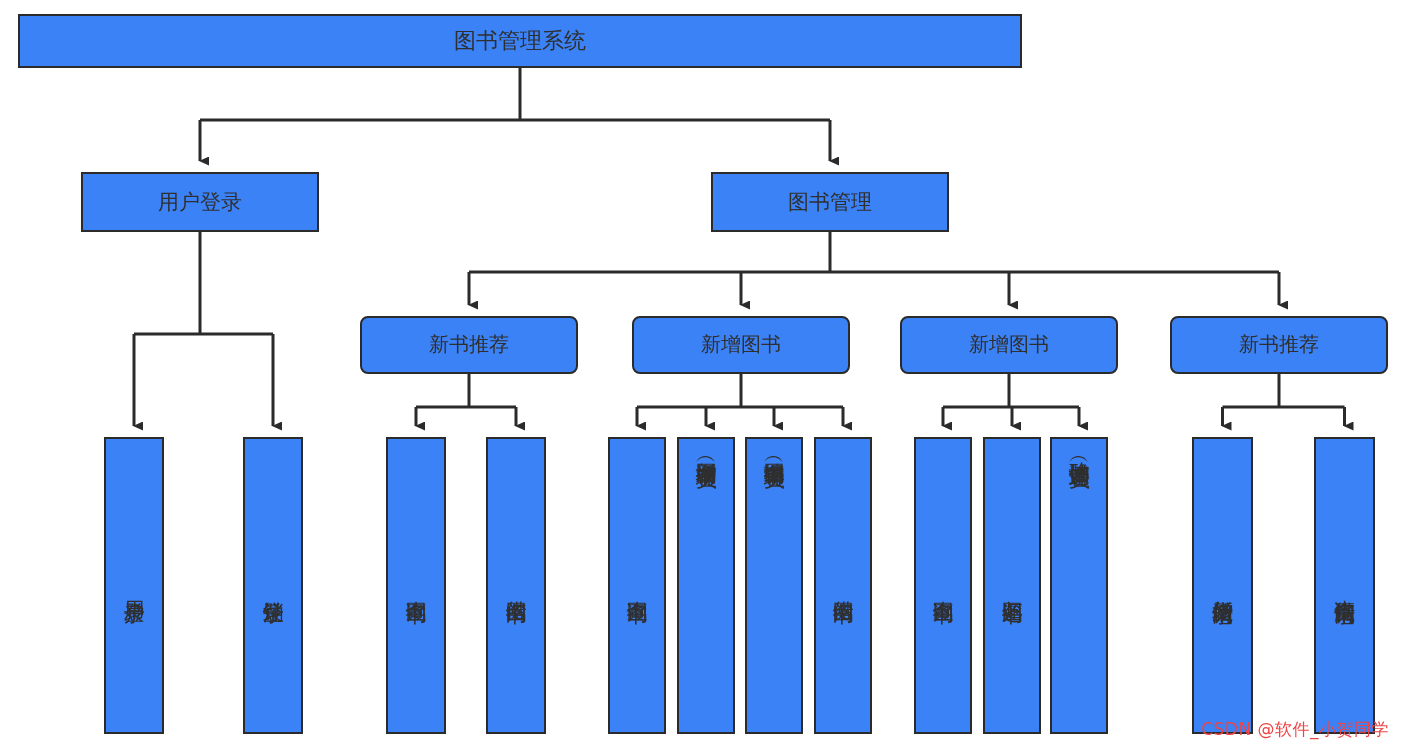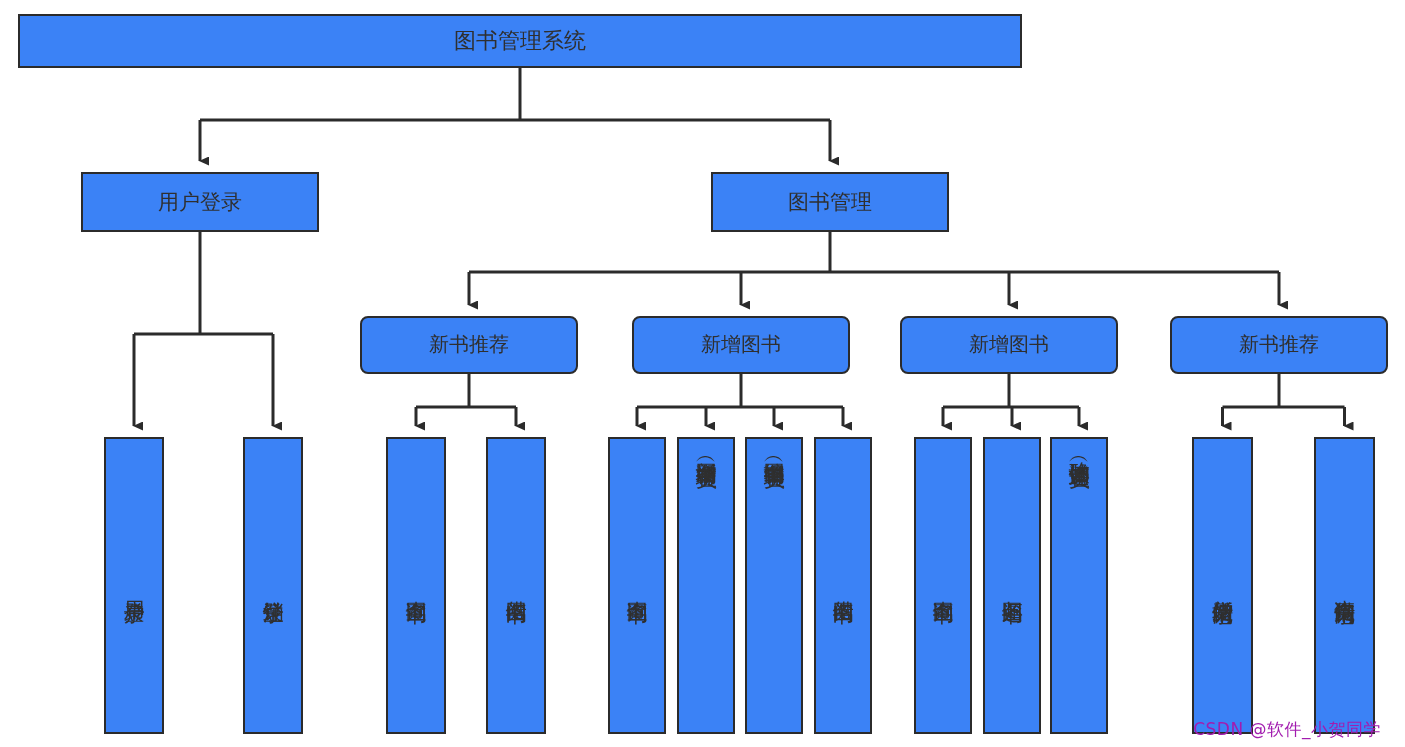--- a/index.html
+++ b/index.html
@@ -63,24 +63,24 @@
     letter-spacing: 1px;
     white-space: nowrap;
     display: block;
   }
   .htext {
     white-space: nowrap;
     display: block;
   }
   #watermark {
     position: absolute;
-    right: 24px;
+    right: 16px;
     bottom: 6px;
     font-size: 17px;
-    color: #a21caf;
+    color: #ef4444;
     white-space: nowrap;
     letter-spacing: 0.5px;
   }
 </style>
 </head>
 <body>
 
 <div id="diagram-root">
 
   <svg id="edge-layer" viewBox="0 0 1405 747" width="1405" height="747" xmlns="http://www.w3.org/2000/svg">

